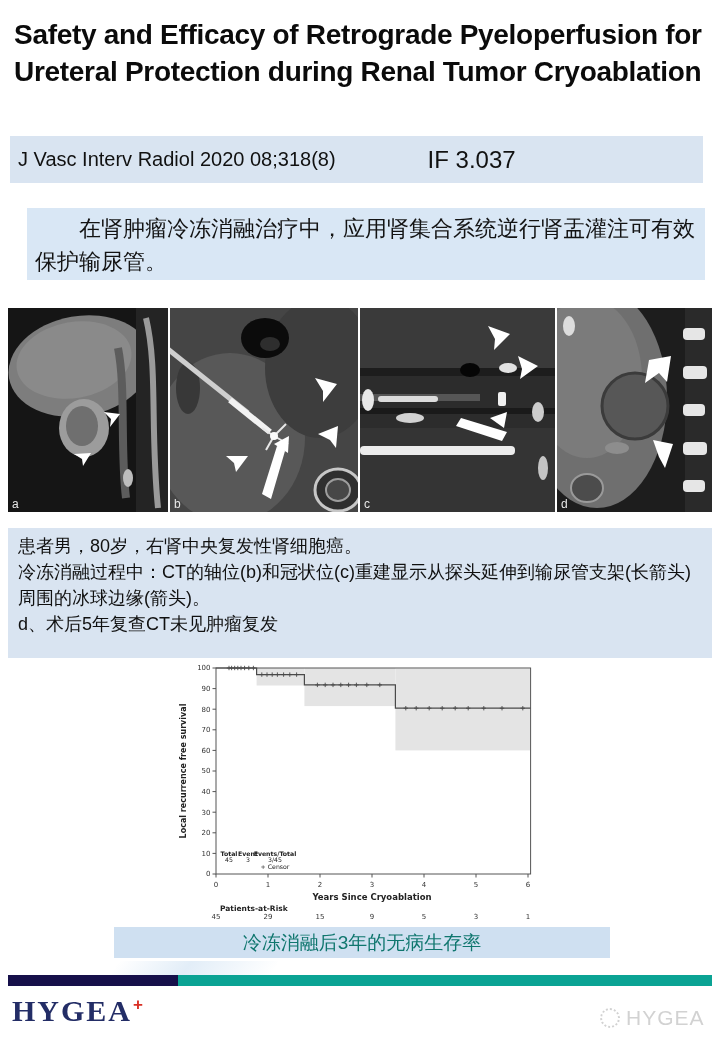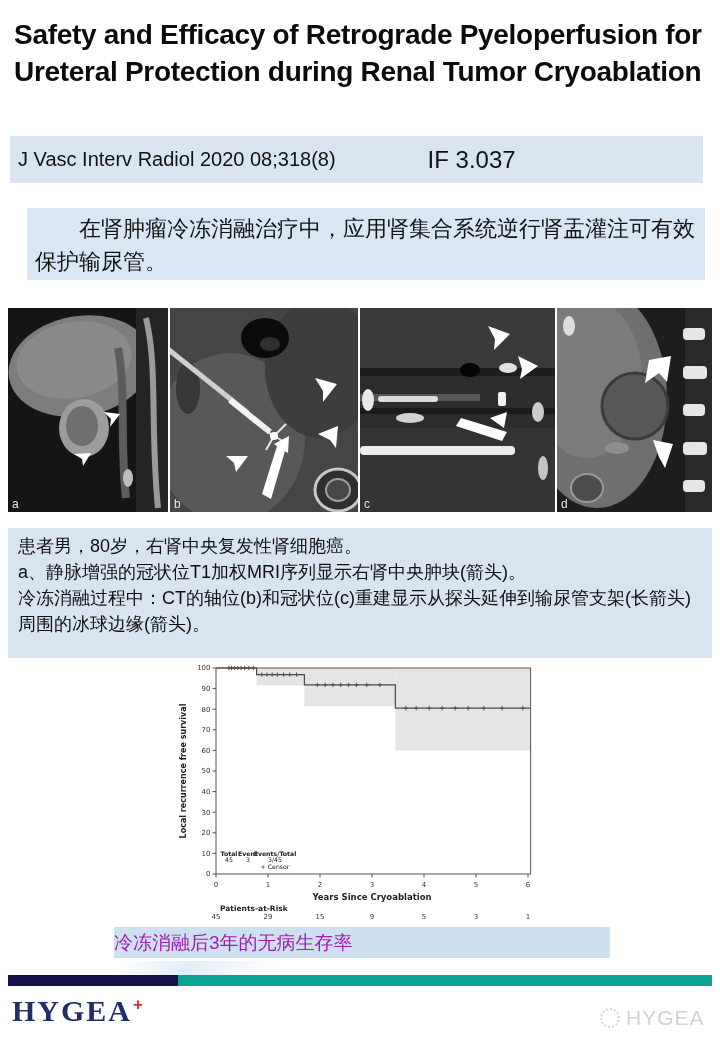--- a/index.html
+++ b/index.html
@@ -26,21 +26,21 @@
   .panel-label{position:absolute;left:4px;bottom:2px;color:#e8e8e8;font-size:12px;line-height:12px;}
 
   .fig-caption{position:absolute;left:8px;top:520px;width:704px;height:130px;background:#d9e4f1;
                font-size:18px;line-height:26px;color:#101010;padding:5px 10px;box-sizing:border-box;}
   .fig-caption div{margin:0;}
 
   .chart-wrap{position:absolute;left:176px;top:650px;width:368px;height:268px;background:#fff;}
   .chart-wrap svg text{font-family:"DejaVu Sans","Liberation Sans",sans-serif;}
 
   .chart-caption-bar{position:absolute;left:114px;top:919px;width:496px;height:31px;background:#cfe0f1;
-                     font-size:19px;line-height:31px;color:#a21caf;}
+                     font-size:19px;line-height:31px;text-align:center;color:#0f766e;}
 
   .footer-sheen{position:absolute;left:115px;top:953px;width:160px;height:14px;
                 background:linear-gradient(100deg,#ffffff 0%,#dbe9f6 45%,#ffffff 100%);
                 transform:skewX(-30deg);opacity:.8;}
   .footer-bar-navy{position:absolute;left:8px;top:967px;width:170px;height:11px;background:#16104a;}
   .footer-bar-teal{position:absolute;left:178px;top:967px;width:534px;height:11px;background:#0ba394;}
 
   .brand{position:absolute;left:12px;top:986px;font-family:"Liberation Serif","DejaVu Serif",serif;
          font-weight:bold;font-size:30px;letter-spacing:2px;color:#232d66;}
   .brand-mark{color:#d93025;font-size:17px;vertical-align:super;letter-spacing:0;margin-left:1px;
@@ -157,22 +157,22 @@
         <ellipse cx="60" cy="140" rx="12" ry="6" fill="#8d8d8d"></ellipse>
         <ellipse cx="30" cy="180" rx="16" ry="14" fill="#4c4c4c" stroke="#9a9a9a" stroke-width="2"></ellipse>
       </svg>
       <span class="panel-label">d</span>
     </div>
 
   </div>
 
   <div class="fig-caption">
     <div>患者男，80岁，右肾中央复发性肾细胞癌。</div>
-    <div>a、静脉增强的冠状位T1加权MRI序列显示右肾中央肿块(箭头)。</div>
     <div>冷冻消融过程中：CT的轴位(b)和冠状位(c)重建显示从探头延伸到输尿管支架(长箭头)周围的冰球边缘(箭头)。</div>
+    <div>d、术后5年复查CT未见肿瘤复发</div>
   </div>
 
   <div class="chart-wrap" id="km-chart"><svg viewBox="0 0 368 268" width="368" height="268">
         <rect x="80.6" y="10.0" width="47.8" height="17.5" fill="#e4e4e4"></rect>
         <rect x="128.4" y="10.0" width="91.0" height="38.1" fill="#e4e4e4"></rect>
         <rect x="219.4" y="10.6" width="135.2" height="81.8" fill="#e4e4e4"></rect>
         <rect x="40" y="10" width="314.59999999999997" height="206" fill="none" stroke="#555555" stroke-width="1"></rect>
         <path d="M 40.0 10.0 L 80.6 10.0 L 80.6 16.6 L 128.4 16.6 L 128.4 26.9 L 219.4 26.9 L 219.4 50.2 L 354.6 50.2 L 354.6 50.2" fill="none" stroke="#4a4a4a" stroke-width="1.2"></path>
         <line x1="50.8" y1="10.0" x2="55.2" y2="10.0" stroke="#4a4a4a" stroke-width="0.9"></line>
         <line x1="53.0" y1="7.8" x2="53.0" y2="12.2" stroke="#4a4a4a" stroke-width="0.9"></line>

